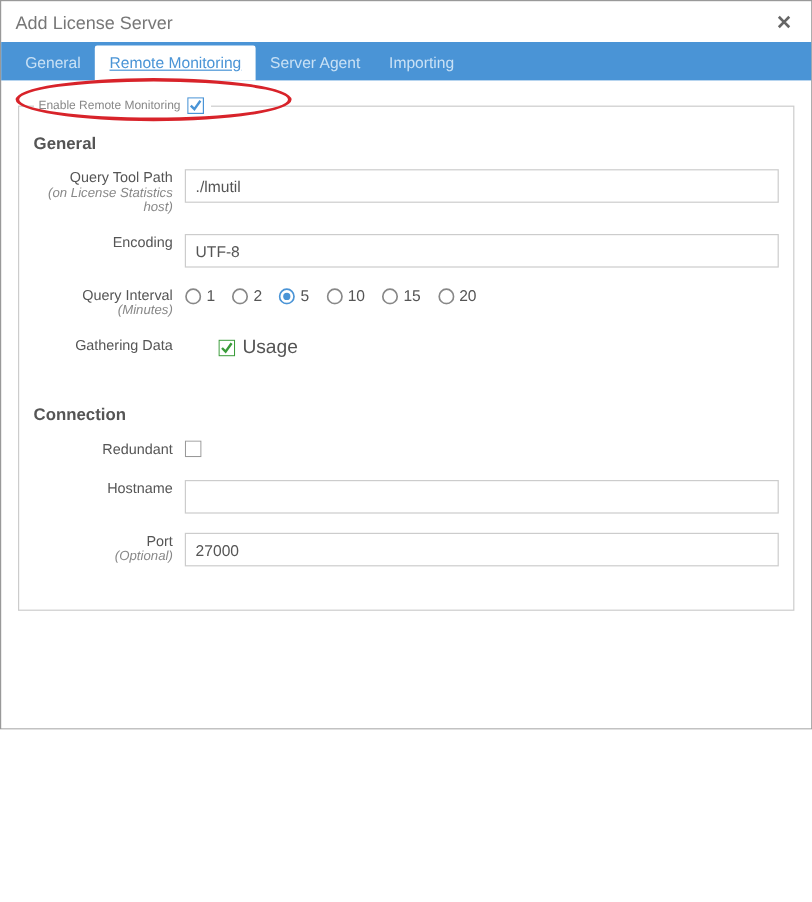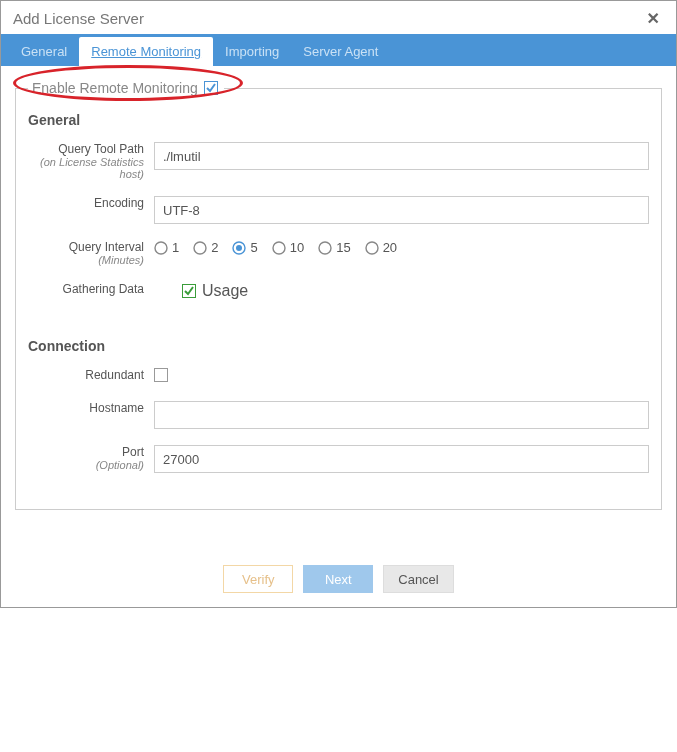--- a/index.html
+++ b/index.html
@@ -61,21 +61,21 @@
     position: relative;
   }
   fieldset.outer {
     border: 1px solid #ccc;
     padding: 10px 12px 20px 12px;
     margin: 0;
     position: relative;
   }
   fieldset.outer > legend {
     color: #888;
-    font-size: 14px;
+    font-size: 10px;
     padding: 0 6px 0 4px;
     display: flex;
     align-items: center;
     gap: 6px;
   }
   .checkbox-svg {
     width: 14px;
     height: 14px;
   }
   .section-title {
@@ -185,22 +185,22 @@
   <div class="annotation-ellipse"></div>
 
   <div class="titlebar">
     <span class="titlebar-title">Add License Server</span>
     <span class="close-x">✕</span>
   </div>
 
   <div class="tabbar">
     <div class="tab">General</div>
     <div class="tab active">Remote Monitoring</div>
+    <div class="tab">Server Agent</div>
     <div class="tab">Importing</div>
-    <div class="tab">Server Agent</div>
   </div>
 
   <div class="content">
     <fieldset class="outer">
       <legend>
         <span>Enable Remote Monitoring</span>
         <svg class="checkbox-svg" viewBox="0 0 14 14">
           <rect x="0.5" y="0.5" width="13" height="13" fill="#fff" stroke="#4a94d6"></rect>
           <path d="M3 7 L6 10 L11 3" stroke="#4a94d6" stroke-width="2" fill="none"></path>
         </svg>
@@ -318,19 +318,14 @@
           <span class="sub">(Optional)</span>
         </div>
         <div class="field-col">
           <input class="text" type="text" value="27000" style="">
         </div>
       </div>
 
     </fieldset>
   </div>
 
-  <div class="footer">
-    <button class="btn btn-verify">Verify</button>
-    <button class="btn btn-next">Next</button>
-    <button class="btn btn-cancel">Cancel</button>
-  </div>
 
 </div>
 
 </body></html>

